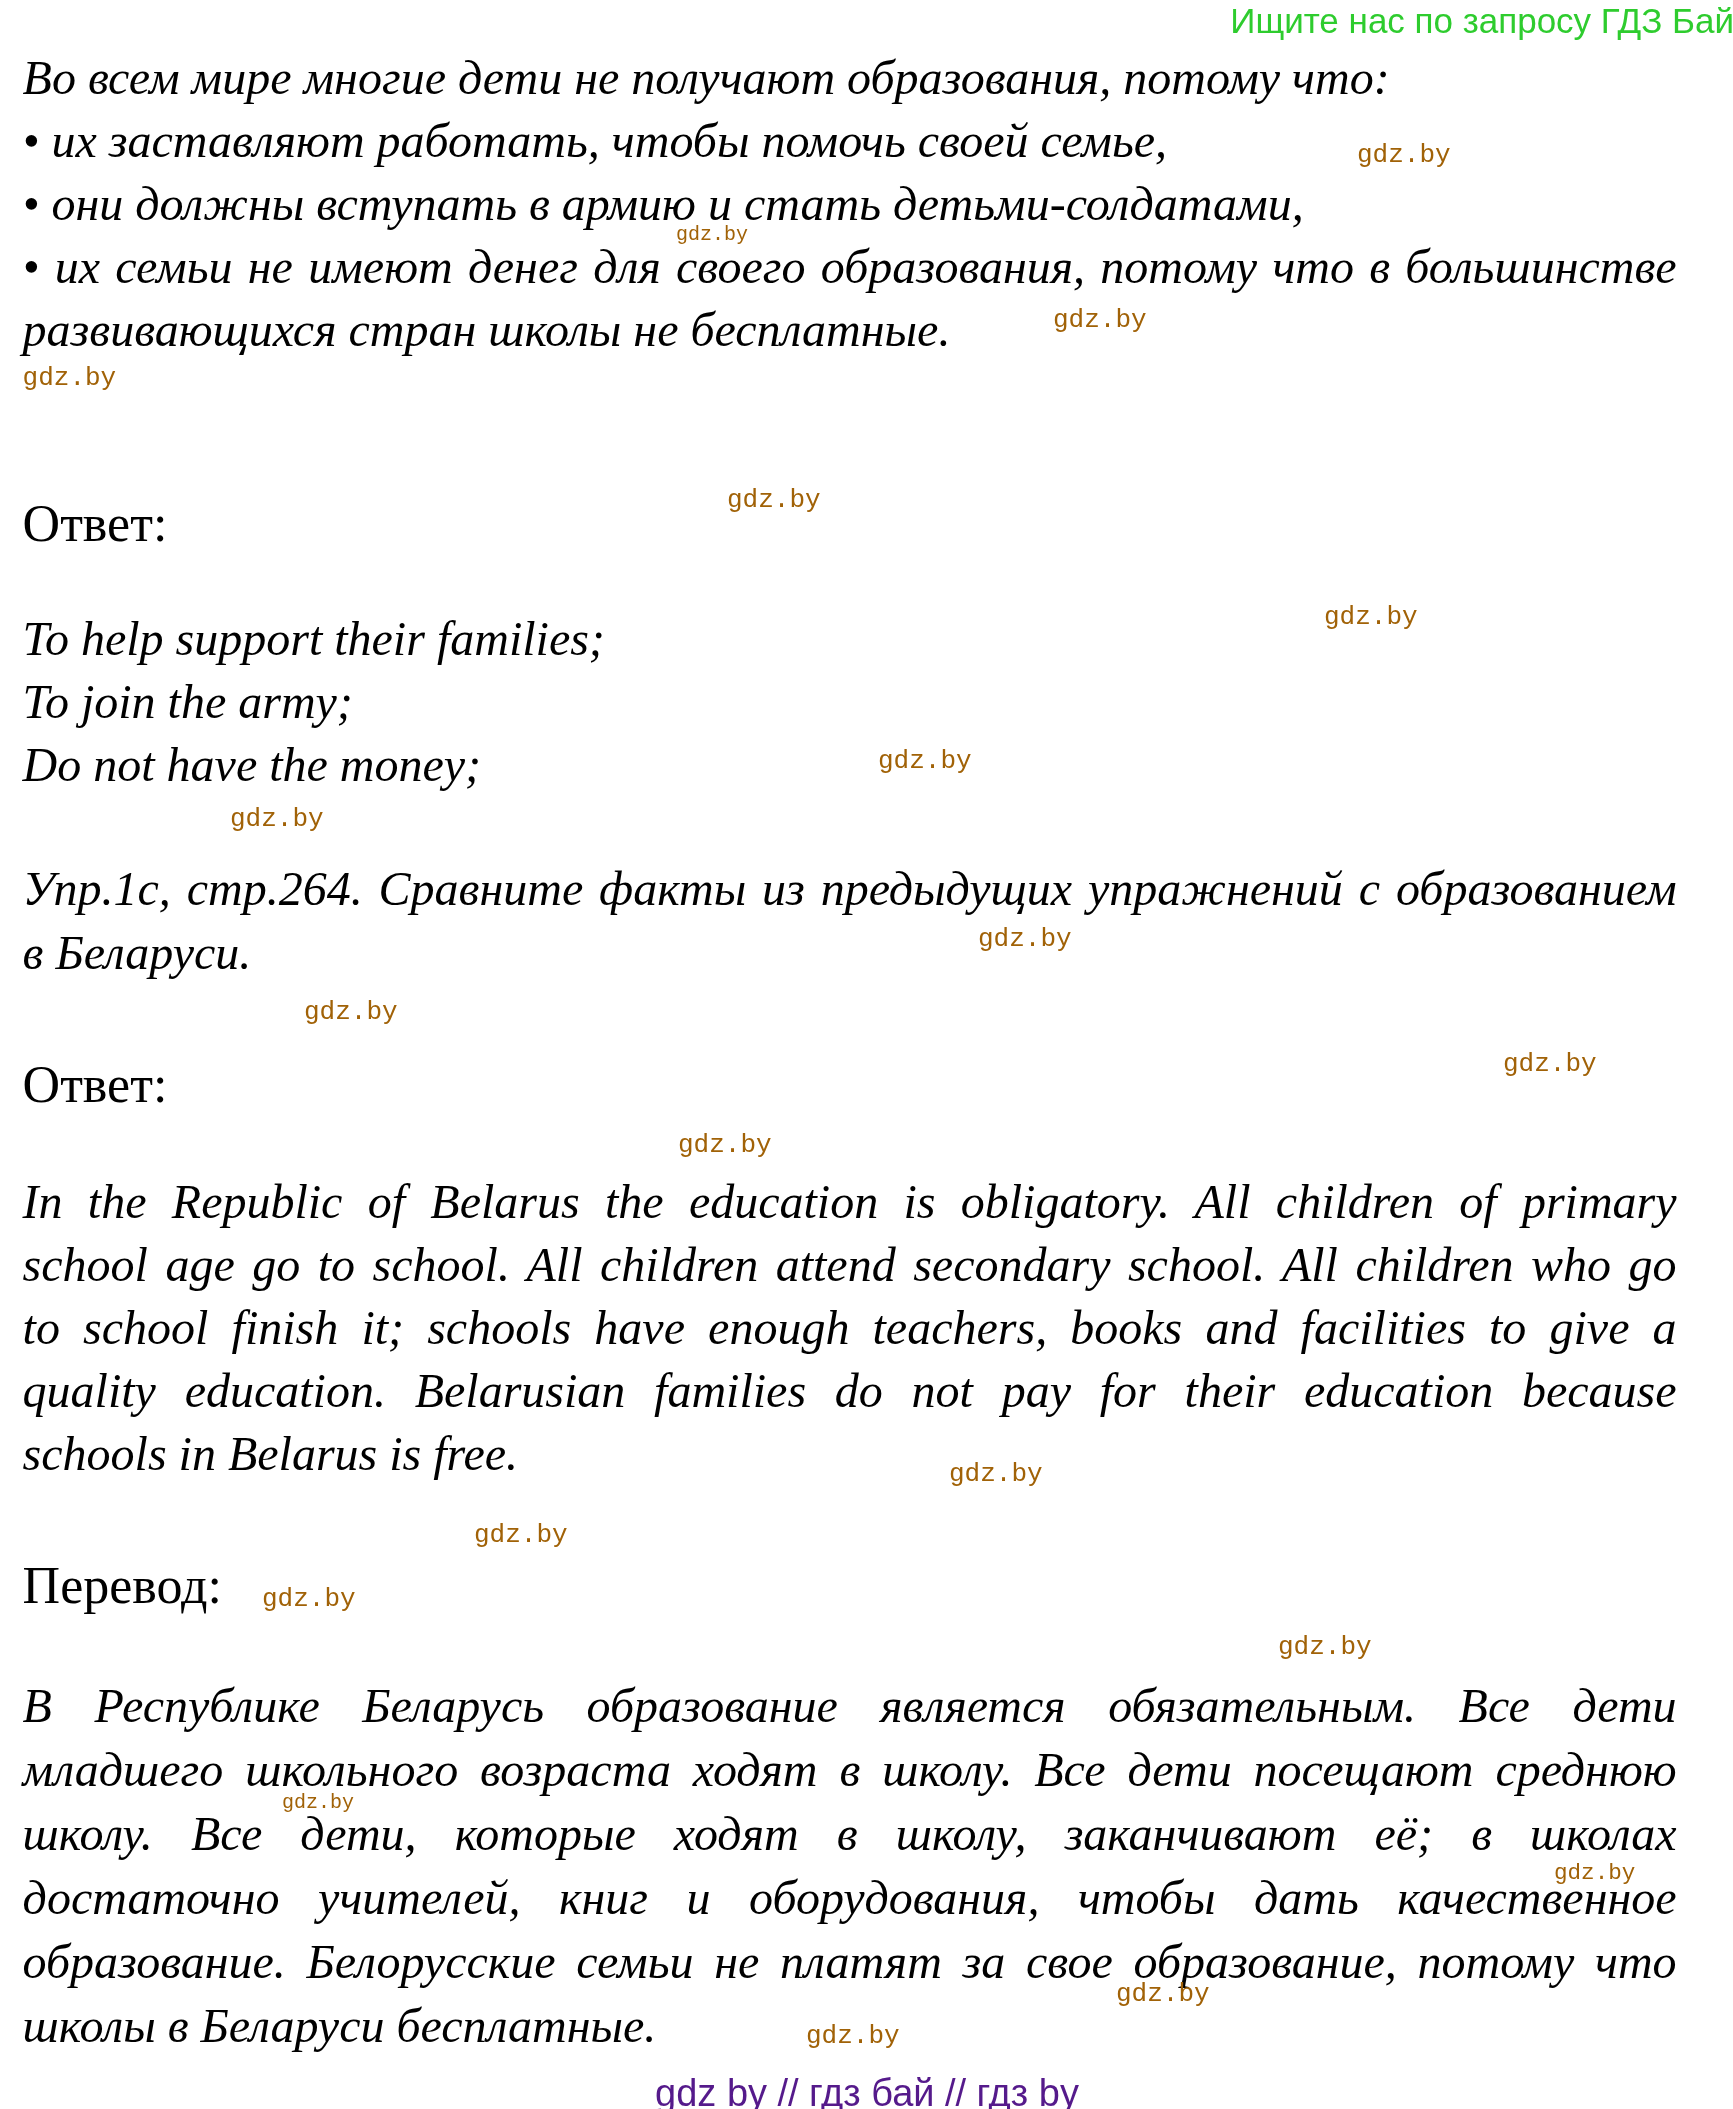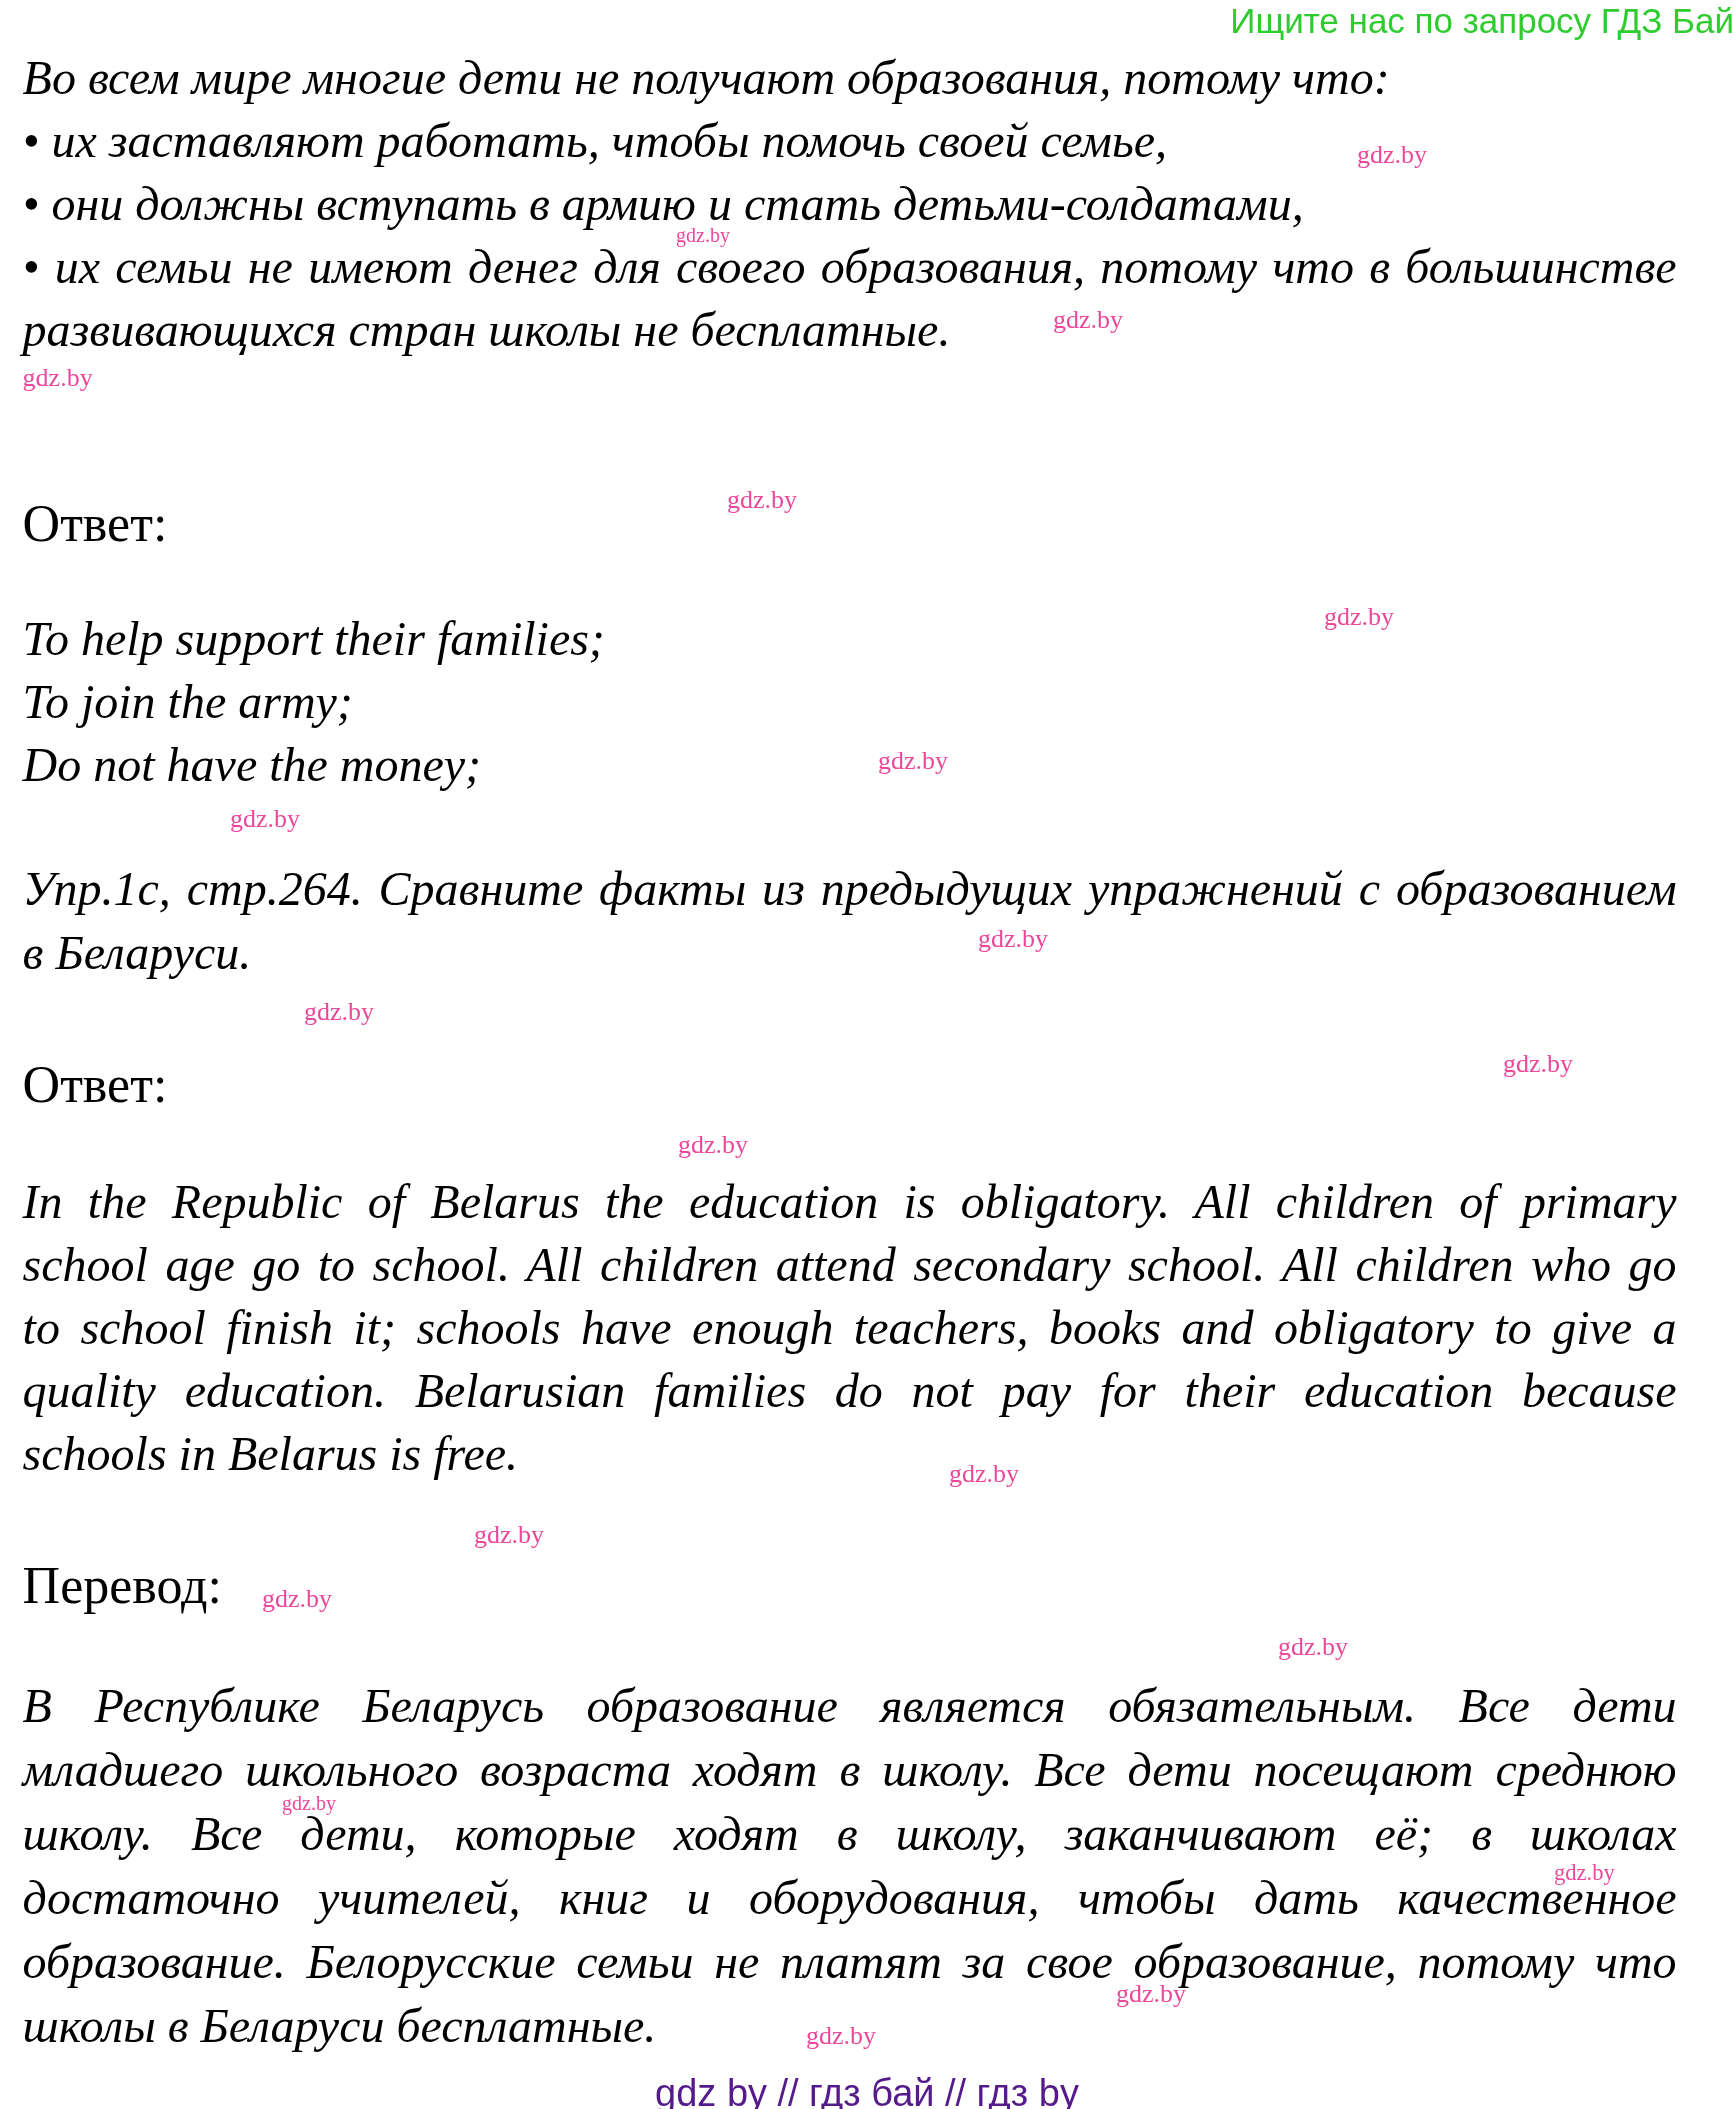--- a/index.html
+++ b/index.html
@@ -34,23 +34,23 @@
     text-align:justify;
     text-align-last:justify;
   }
   .heading{
     font-weight:normal;
     font-size:52px;
     line-height:63px;
   }
   .wm{
     position:absolute;
-    font-family:Liberation Serif, serif;
+    font-family:Liberation Mono, monospace;
     line-height:1;
-    color:#ec4899;
+    color:#a16207;
     white-space:nowrap;
   }
   .footer{
     position:absolute;
     top:2072px;left:0;right:0;
     text-align:center;
     font-family:"Liberation Sans", sans-serif;
     font-size:38px;
     color:var(--purple,#551a8b);
   }
@@ -83,21 +83,21 @@
   <div class="tblock lh74" style="top:857px">
       <div class="bline just">Упр.1c, стр.264. Сравните факты из предыдущих упражнений с образованием</div>
       <div class="bline">в Беларуси.</div>
     </div>
 
   <div class="tblock heading" style="top:1053px">Ответ:</div>
 
   <div class="tblock" style="top:1170px">
       <div class="bline just">In the Republic of Belarus the education is obligatory. All children of primary</div>
       <div class="bline just">school age go to school. All children attend secondary school. All children who go</div>
-      <div class="bline just">to school finish it; schools have enough teachers, books and obligatory to give a</div>
+      <div class="bline just">to school finish it; schools have enough teachers, books and facilities to give a</div>
       <div class="bline just">quality education. Belarusian families do not pay for their education because</div>
       <div class="bline">schools in Belarus is free.</div>
     </div>
 
   <div class="tblock heading" style="top:1554px">Перевод:</div>
 
   <div class="tblock lh74" style="top:1674px">
       <div class="bline just">В Республике Беларусь образование является обязательным. Все дети</div>
       <div class="bline just">младшего школьного возраста ходят в школу. Все дети посещают среднюю</div>
       <div class="bline just">школу. Все дети, которые ходят в школу, заканчивают её; в школах</div>

